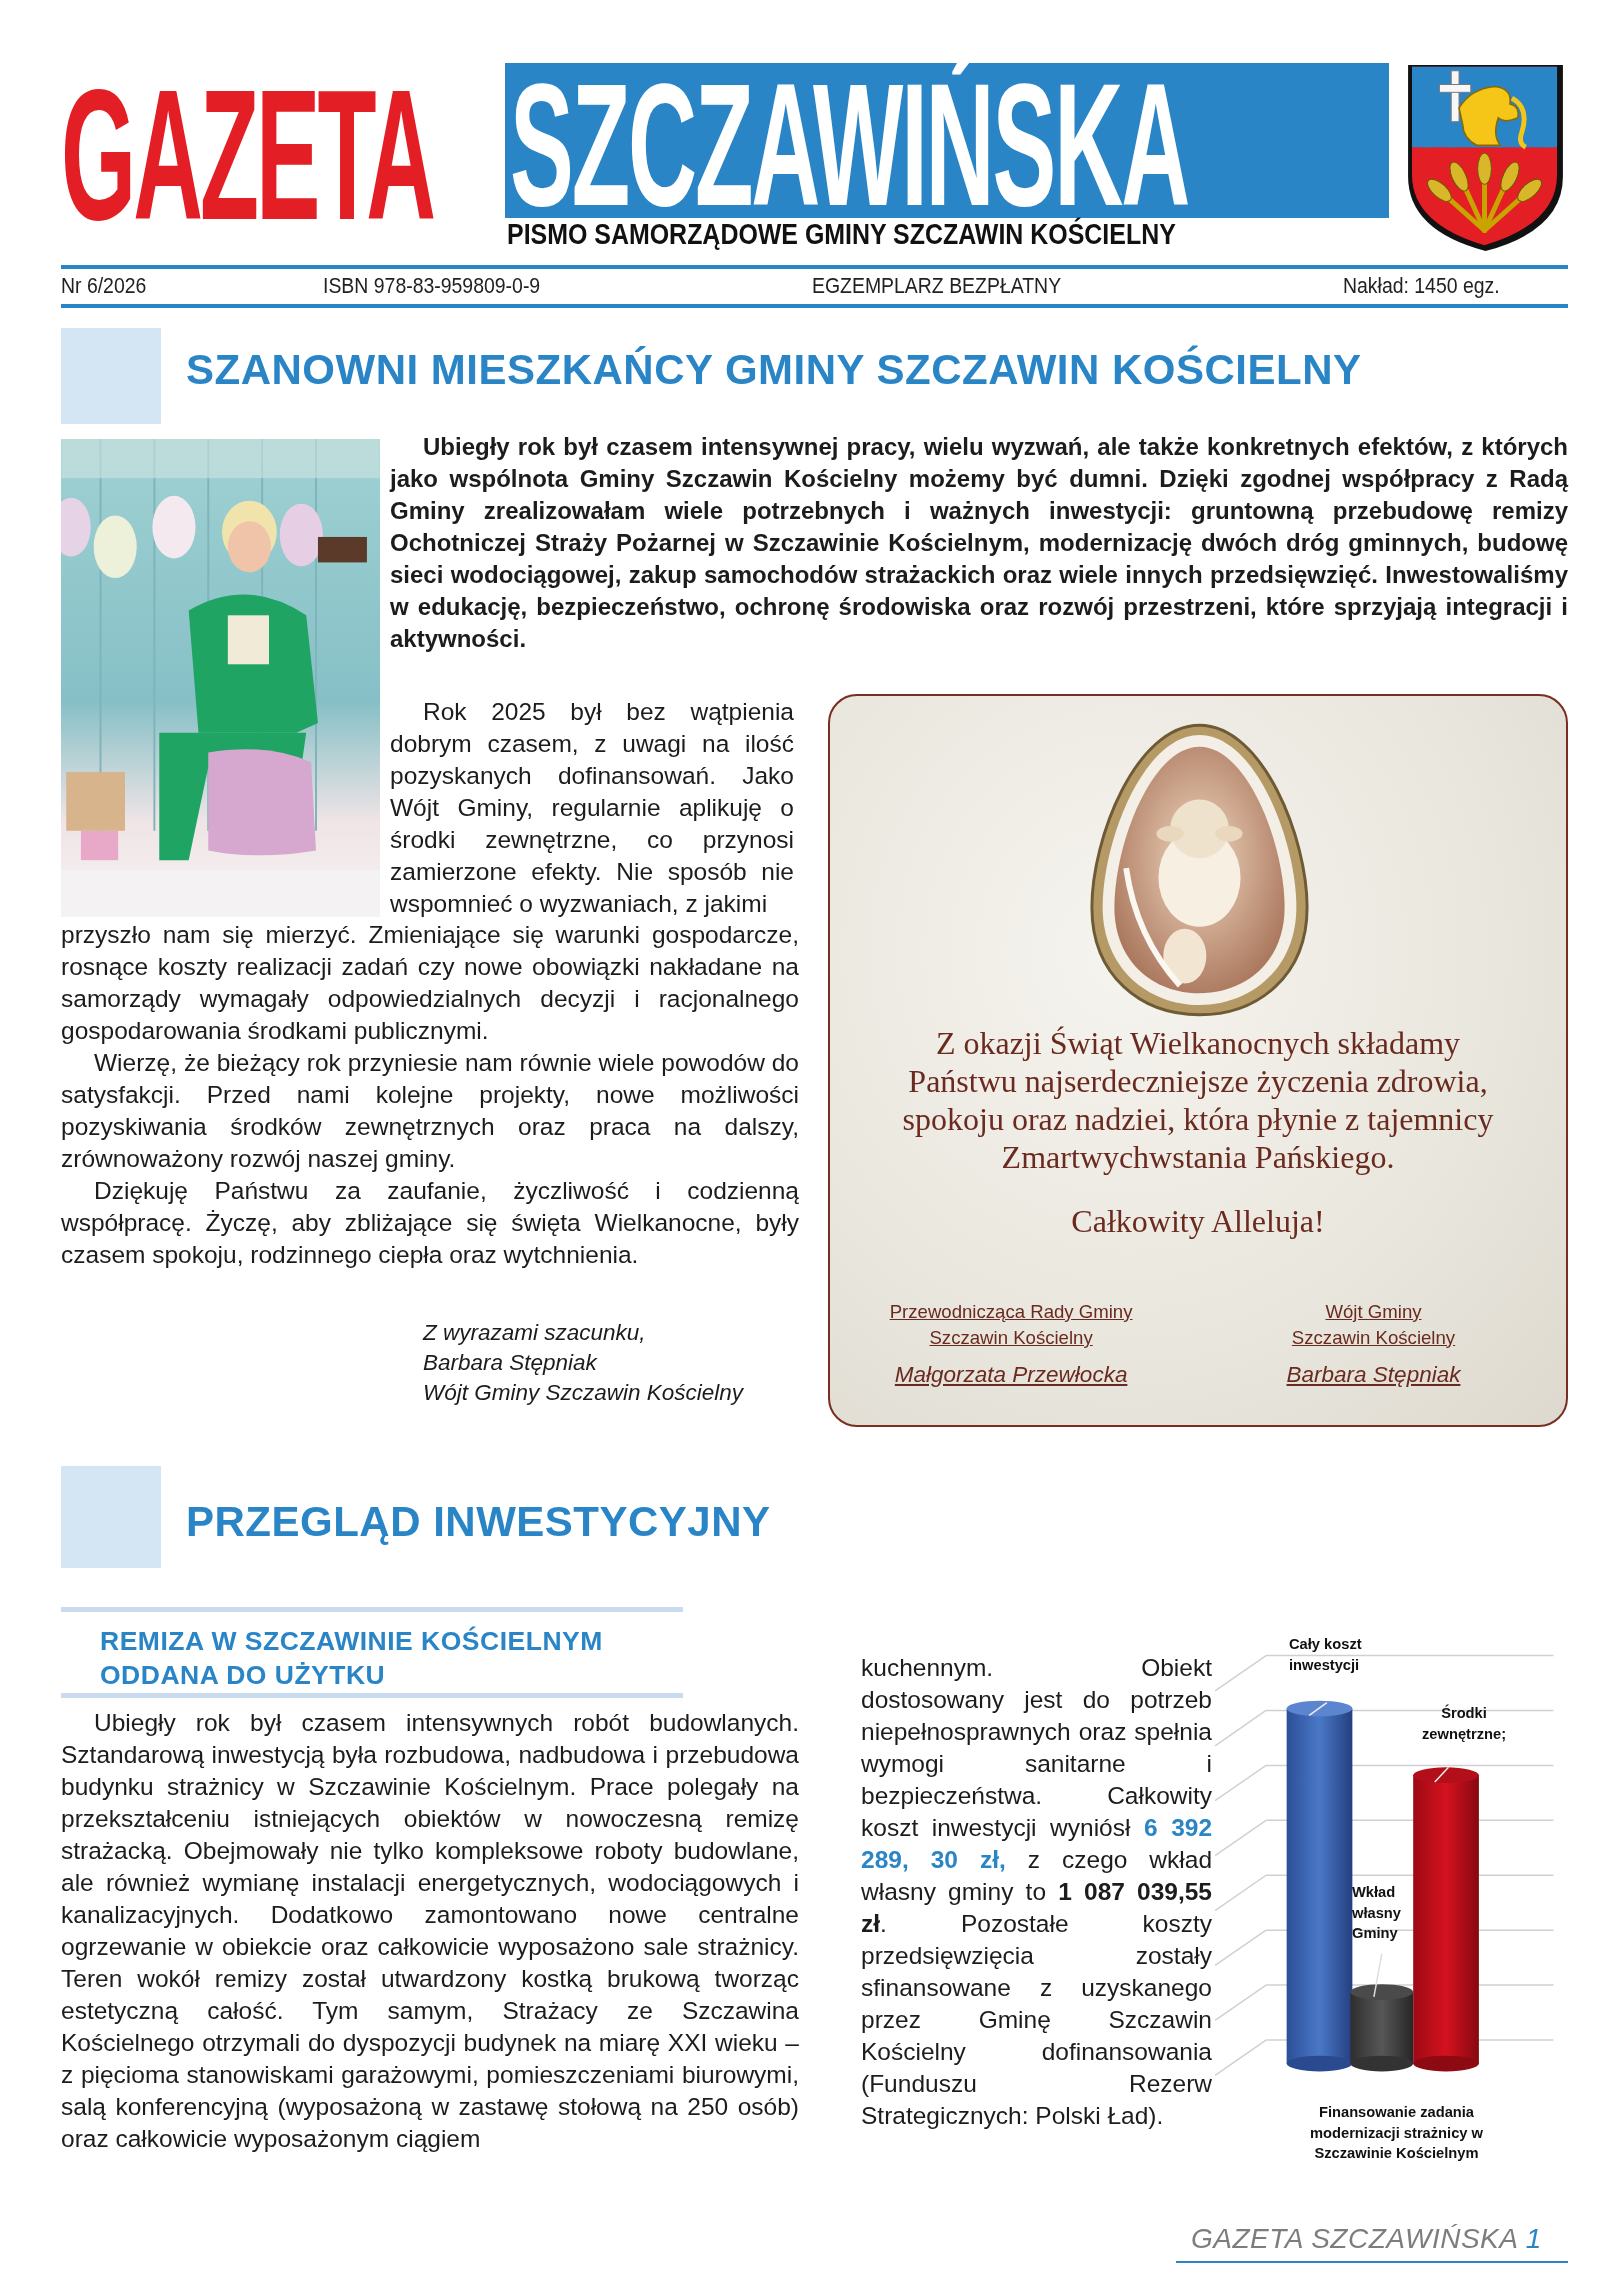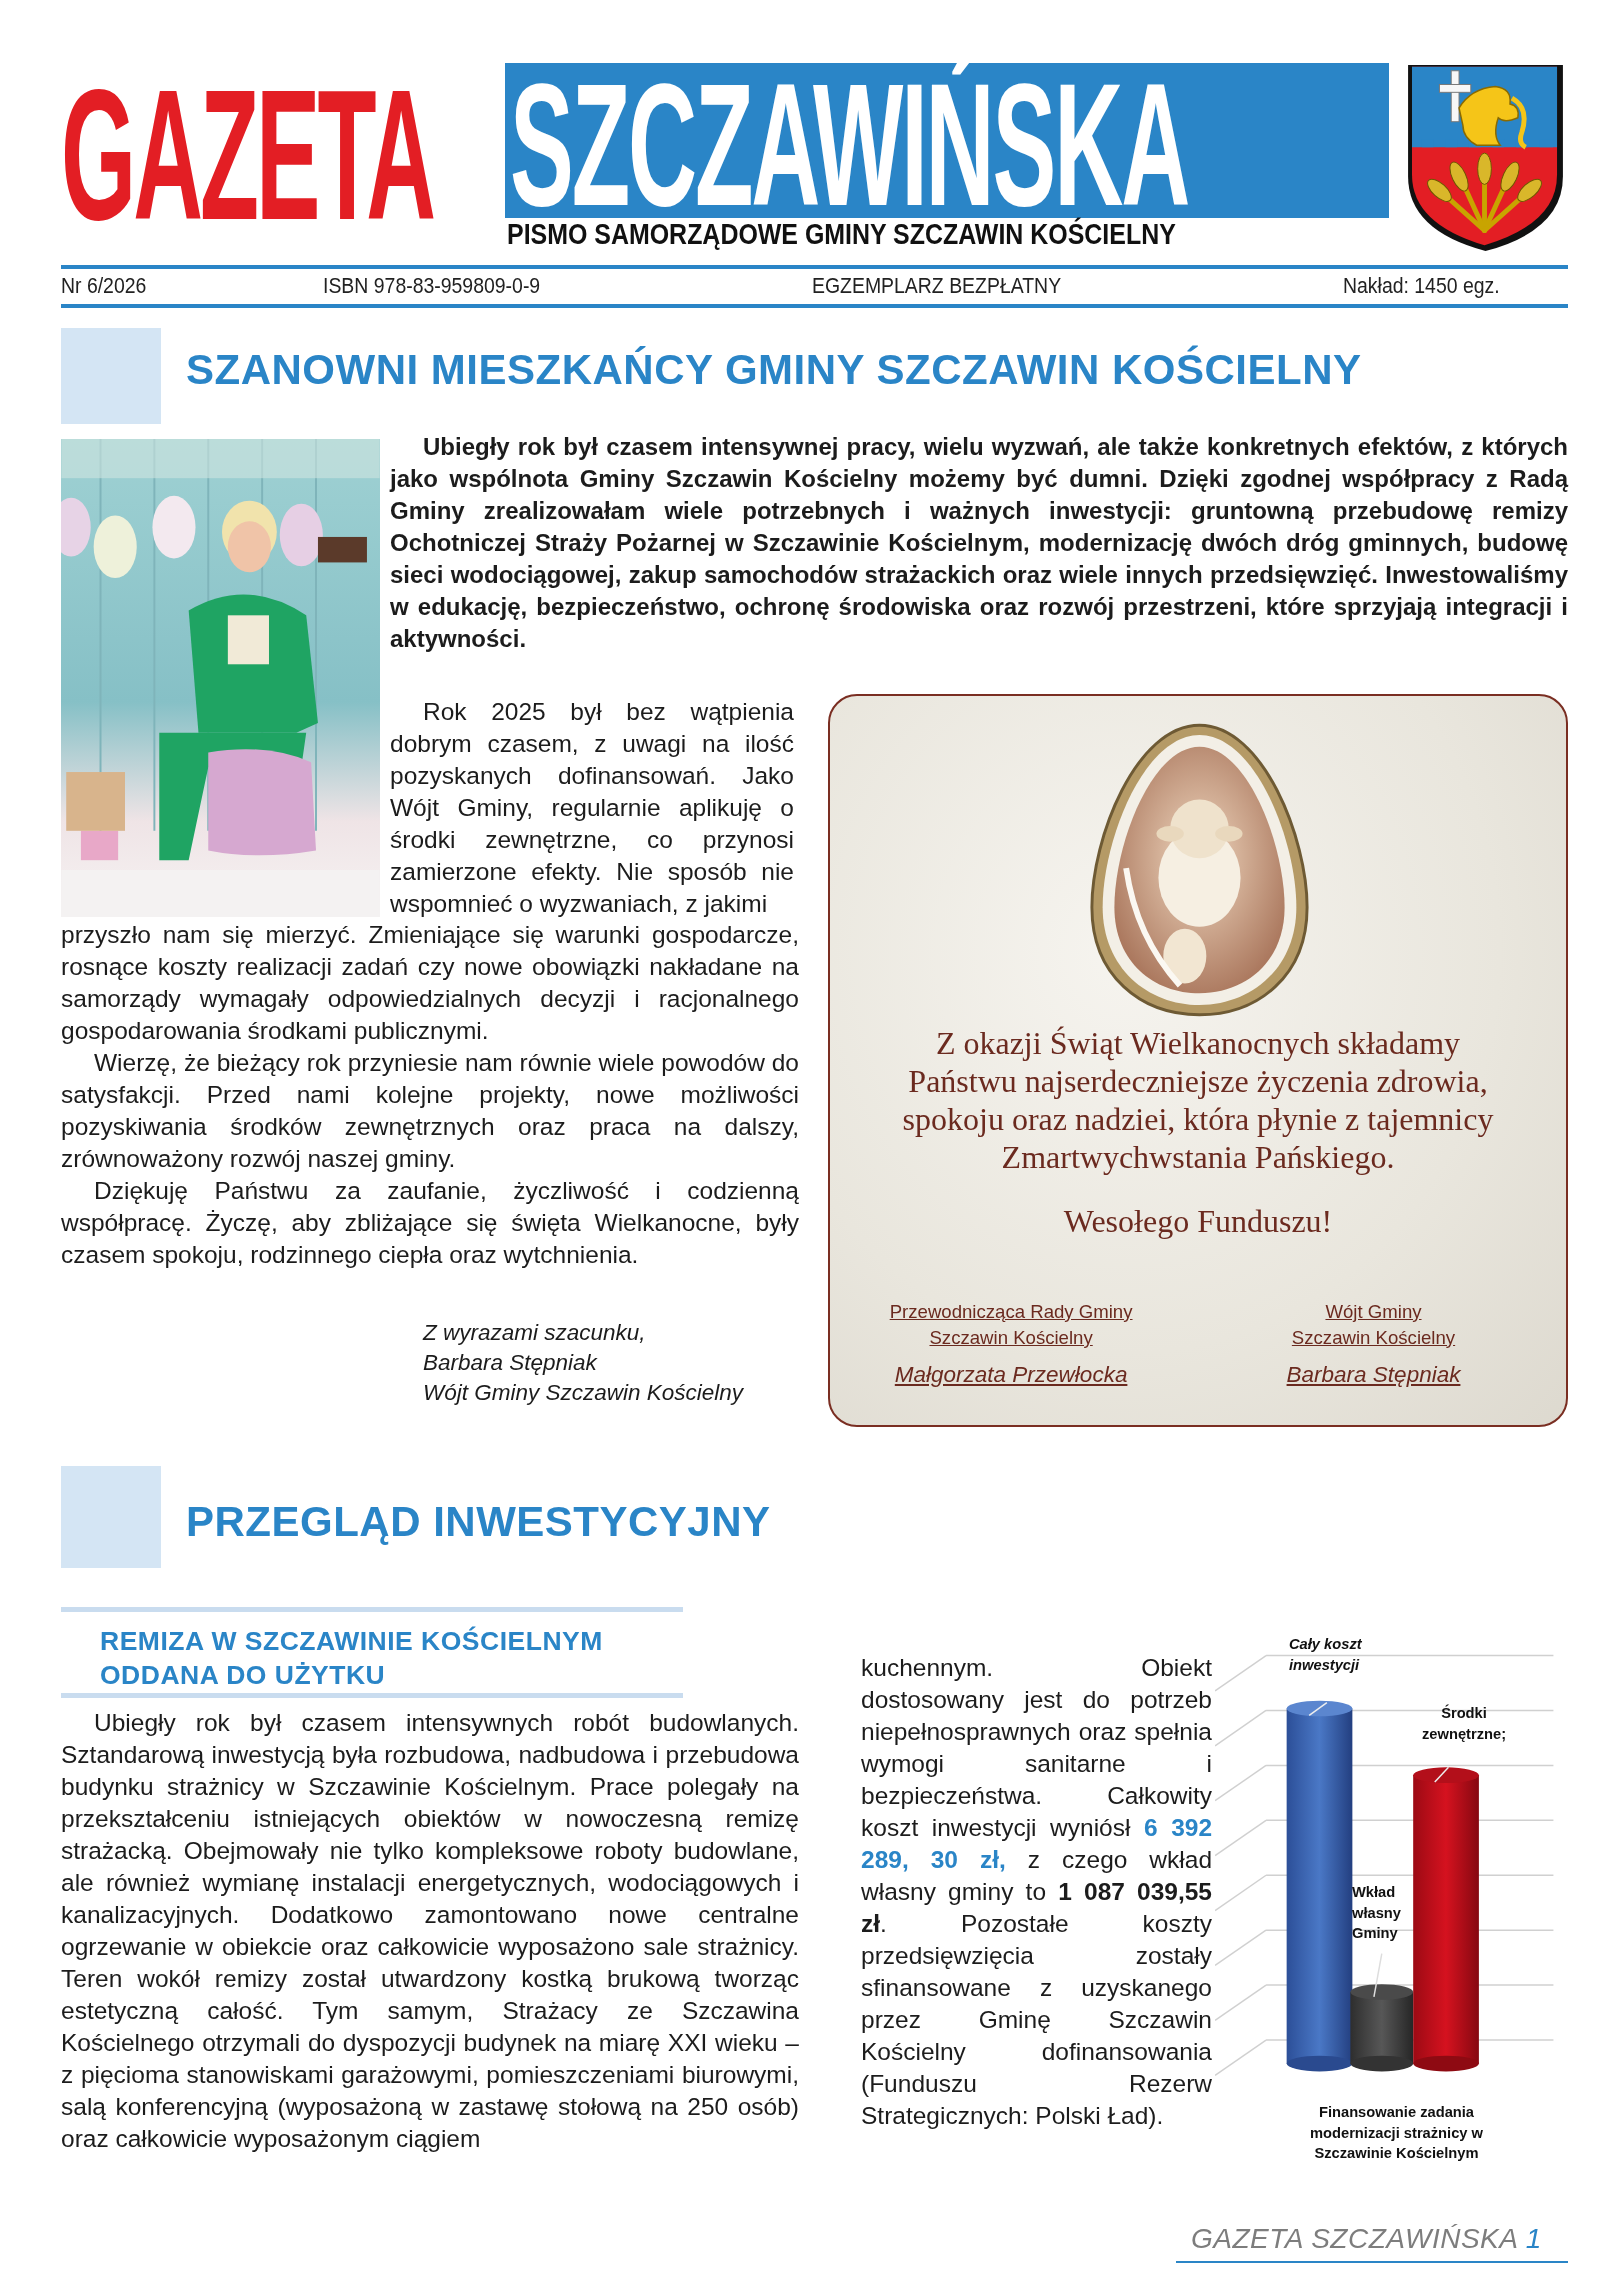--- a/index.html
+++ b/index.html
@@ -178,21 +178,21 @@
       <ellipse cx="145" cy="115" rx="14" ry="8" fill="#e9d8bd"></ellipse>
     <ellipse cx="100" cy="240" rx="22" ry="28" fill="#f2e6d2"></ellipse>
     <path d="M40 150 Q50 220 95 270" stroke="#fbf8f2" stroke-width="6" fill="none"></path>
   </svg>
   <div class="card-greet">
     <div>Z okazji Świąt Wielkanocnych składamy</div>
     <div>Państwu najserdeczniejsze życzenia zdrowia,</div>
     <div>spokoju oraz nadziei, która płynie z tajemnicy</div>
     <div>Zmartwychwstania Pańskiego.</div>
   </div>
-  <div class="card-alleluja">Wesołego Funduszu!</div>
+  <div class="card-alleluja">Całkowity Alleluja!</div>
   <div class="card-sig" style="left:19.6px;">
     <div class="role">Przewodnicząca Rady Gminy</div>
     <div class="role">Szczawin Kościelny</div>
     <div class="nm">Małgorzata Przewłocka</div>
   </div>
   <div class="card-sig" style="left:382px;">
     <div class="role">Wójt Gminy</div>
     <div class="role">Szczawin Kościelny</div>
     <div class="nm">Barbara Stępniak</div>
   </div>
@@ -262,21 +262,21 @@
     <rect x="138" y="367" width="64" height="73" fill="url(#gGrey)"></rect>
     <ellipse cx="170" cy="440" rx="32" ry="8" fill="#333"></ellipse>
     <ellipse cx="170" cy="367" rx="32" ry="8" fill="#4a4a4a"></ellipse>
     <line x1="162" y1="372" x2="170" y2="328" stroke="#ddd" stroke-width="1.5"></line>
 
     <rect x="202" y="146" width="67" height="294" fill="url(#gRed)"></rect>
     <ellipse cx="235.5" cy="440" rx="33.5" ry="8" fill="#8e0a12"></ellipse>
     <ellipse cx="235.5" cy="146" rx="33.5" ry="8" fill="#b30f1a"></ellipse>
     <line x1="224" y1="153" x2="238" y2="138" stroke="#eee" stroke-width="1.5"></line>
   </svg>
-  <div class="abs chart-cap" style="left:74px; top:2px; width:98px; text-align:left;font-style:italic;">Cały koszt inwestycji</div>
+  <div class="abs chart-cap" style="left:74px; top:2px; width:98px; text-align:left;">Cały koszt inwestycji</div>
   <div class="abs chart-cap" style="left:195px; top:71px; width:108px;">Środki zewnętrzne;</div>
   <div class="abs chart-cap" style="left:137px; top:250px; width:61px; text-align:left;">Wkład własny Gminy</div>
   <div class="abs chart-cap" style="left:0; top:470px; width:363px;">
     <div>Finansowanie zadania</div>
     <div>modernizacji strażnicy w</div>
     <div>Szczawinie Kościelnym</div>
   </div>
 </div>
 
 <div class="abs footer">

